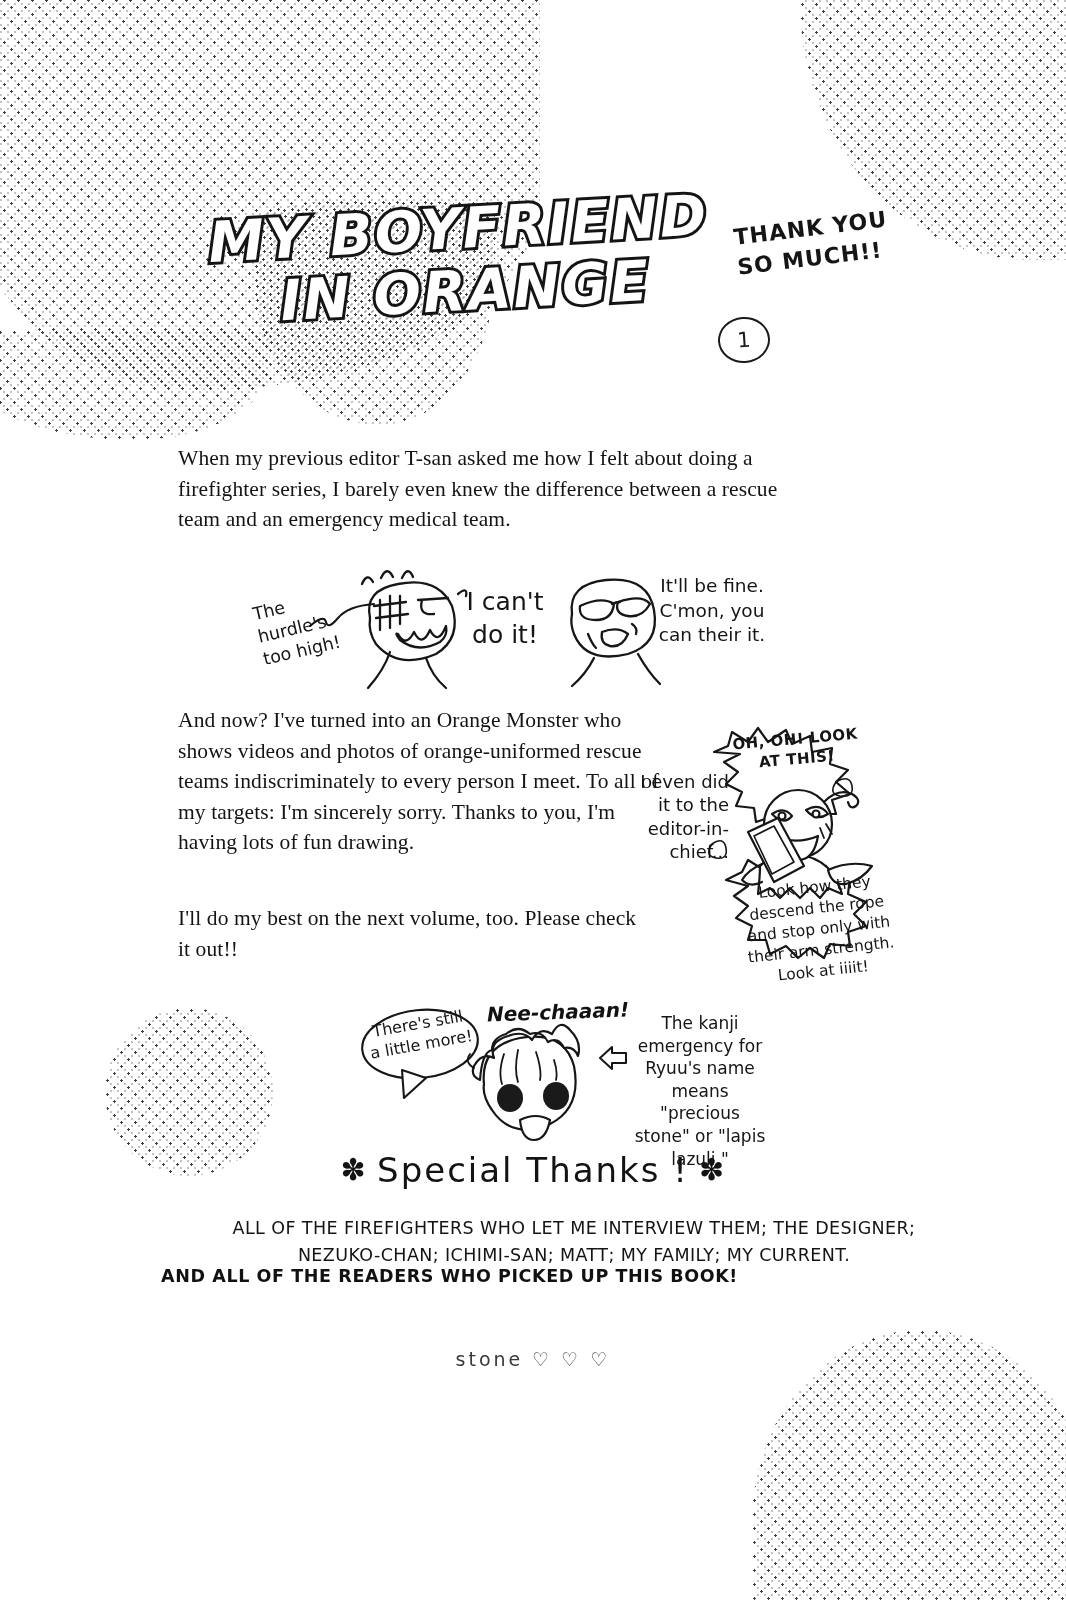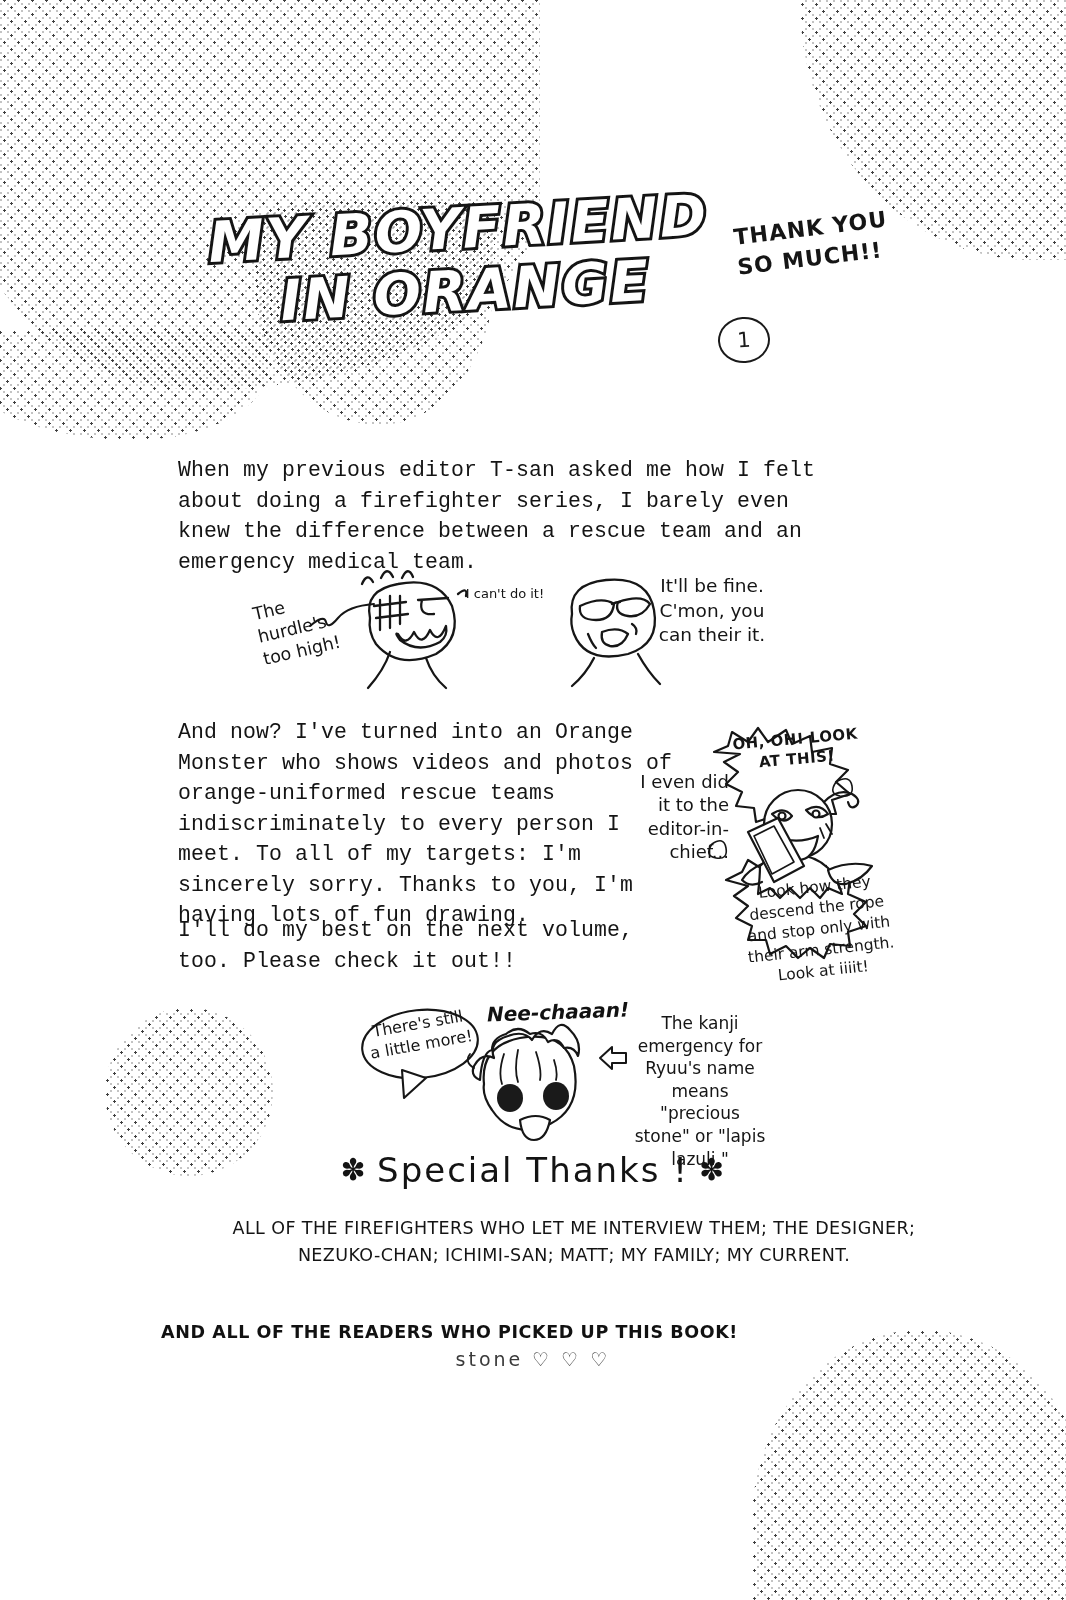--- a/index.html
+++ b/index.html
@@ -53,35 +53,35 @@
     position:absolute;left:718px;top:317px;width:48px;height:42px;
     border:2.2px solid #1a1a1a;border-radius:50%;
     display:flex;align-items:center;justify-content:center;
     font-family:"DejaVu Sans",sans-serif;font-size:21px;color:#1a1a1a;
     transform:rotate(-4deg);
   }
 
   
   .body-p{
     position:absolute;
-    font-family:Liberation Mono, monospace;
-    font-size:21.5px;line-height:1.42;color:#141414;letter-spacing:.1px;margin-top:12px;
+    font-family:Liberation Serif, serif;
+    font-size:21.5px;line-height:1.42;color:#141414;letter-spacing:.1px;
   }
   #p1{left:178px;top:443px;width:640px;}
   #p2{left:178px;top:705px;width:500px;}
   #p3{left:178px;top:903px;width:470px;}
 
   
   .doodle{position:absolute;}
   .hand{
     font-family:"DejaVu Sans",sans-serif;
     color:#151515;position:absolute;line-height:1.3;
   }
   .hurdle{left:257px;top:592px;width:96px;font-size:17.5px;transform:rotate(-13deg);text-align:left;}
-  .cant{left:460px;top:586px;width:90px;font-size:13px;text-align:center;line-height:1.3;}
+  .cant{left:460px;top:586px;width:90px;font-size:25px;text-align:center;line-height:1.3;}
   .fine{left:657px;top:574px;width:110px;font-size:18.5px;text-align:center;line-height:1.33;}
 
   
   .ievendid{left:633px;top:770px;width:96px;font-size:18px;text-align:right;line-height:1.3;}
   .burst-top-txt{
     position:absolute;left:726px;top:730px;width:140px;text-align:center;
     font-family:"DejaVu Sans",sans-serif;font-size:15px;font-weight:600;
     line-height:1.3;letter-spacing:.5px;transform:rotate(-5deg);z-index:4;color:#151515;
   }
   .burst-bot-txt{
@@ -114,21 +114,21 @@
   }
   .sp-thanks .star{font-size:30px;vertical-align:2px;}
   .sp-thanks .lbl{display:inline-block;padding:0 10px;letter-spacing:2px;text-align:right;}
 
   .credits{
     position:absolute;left:0;top:1215px;width:1066px;text-align:center;
     font-family:"DejaVu Sans",sans-serif;font-size:17.5px;line-height:1.55;
     letter-spacing:.4px;color:#141414;margin-left:41px;
   }
   .credits-final{
-    position:absolute;left:0;top:1322px;width:899px;text-align:center;
+    position:absolute;left:0;top:1266px;width:899px;text-align:center;
     font-family:"DejaVu Sans",sans-serif;font-weight:bold;font-size:17.5px;
     letter-spacing:.6px;color:#111;
   }
   .xoxo{
     position:absolute;left:0;top:1348px;width:1066px;text-align:center;
     font-family:"DejaVu Sans",sans-serif;font-size:19px;letter-spacing:3px;color:#3a3a3a;
   }
 
   svg{overflow:visible;}
 </style>

